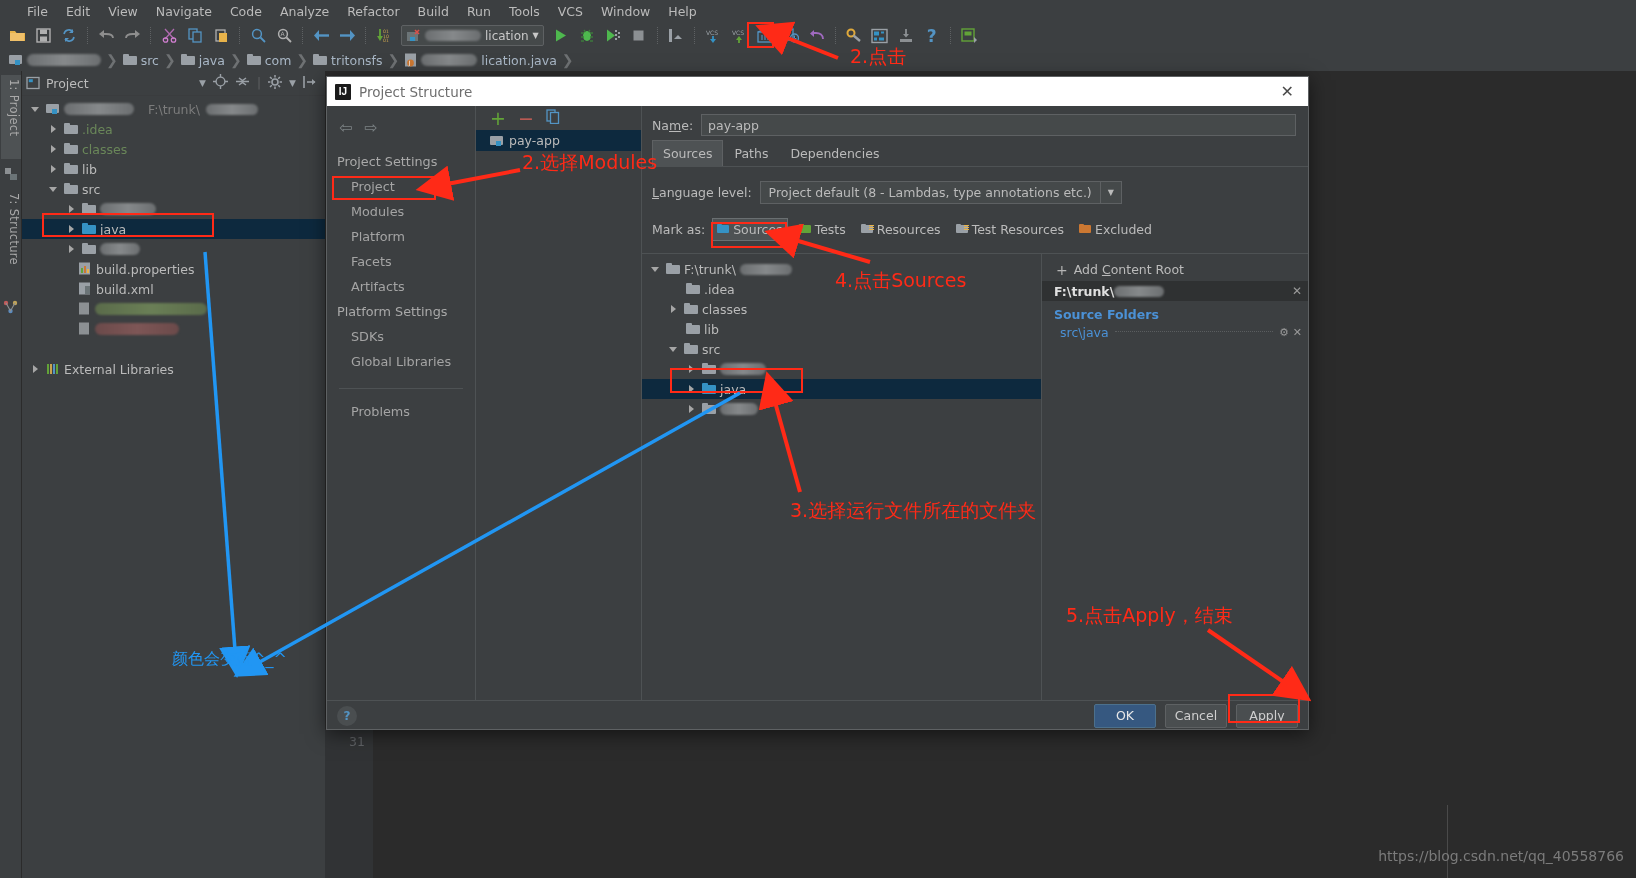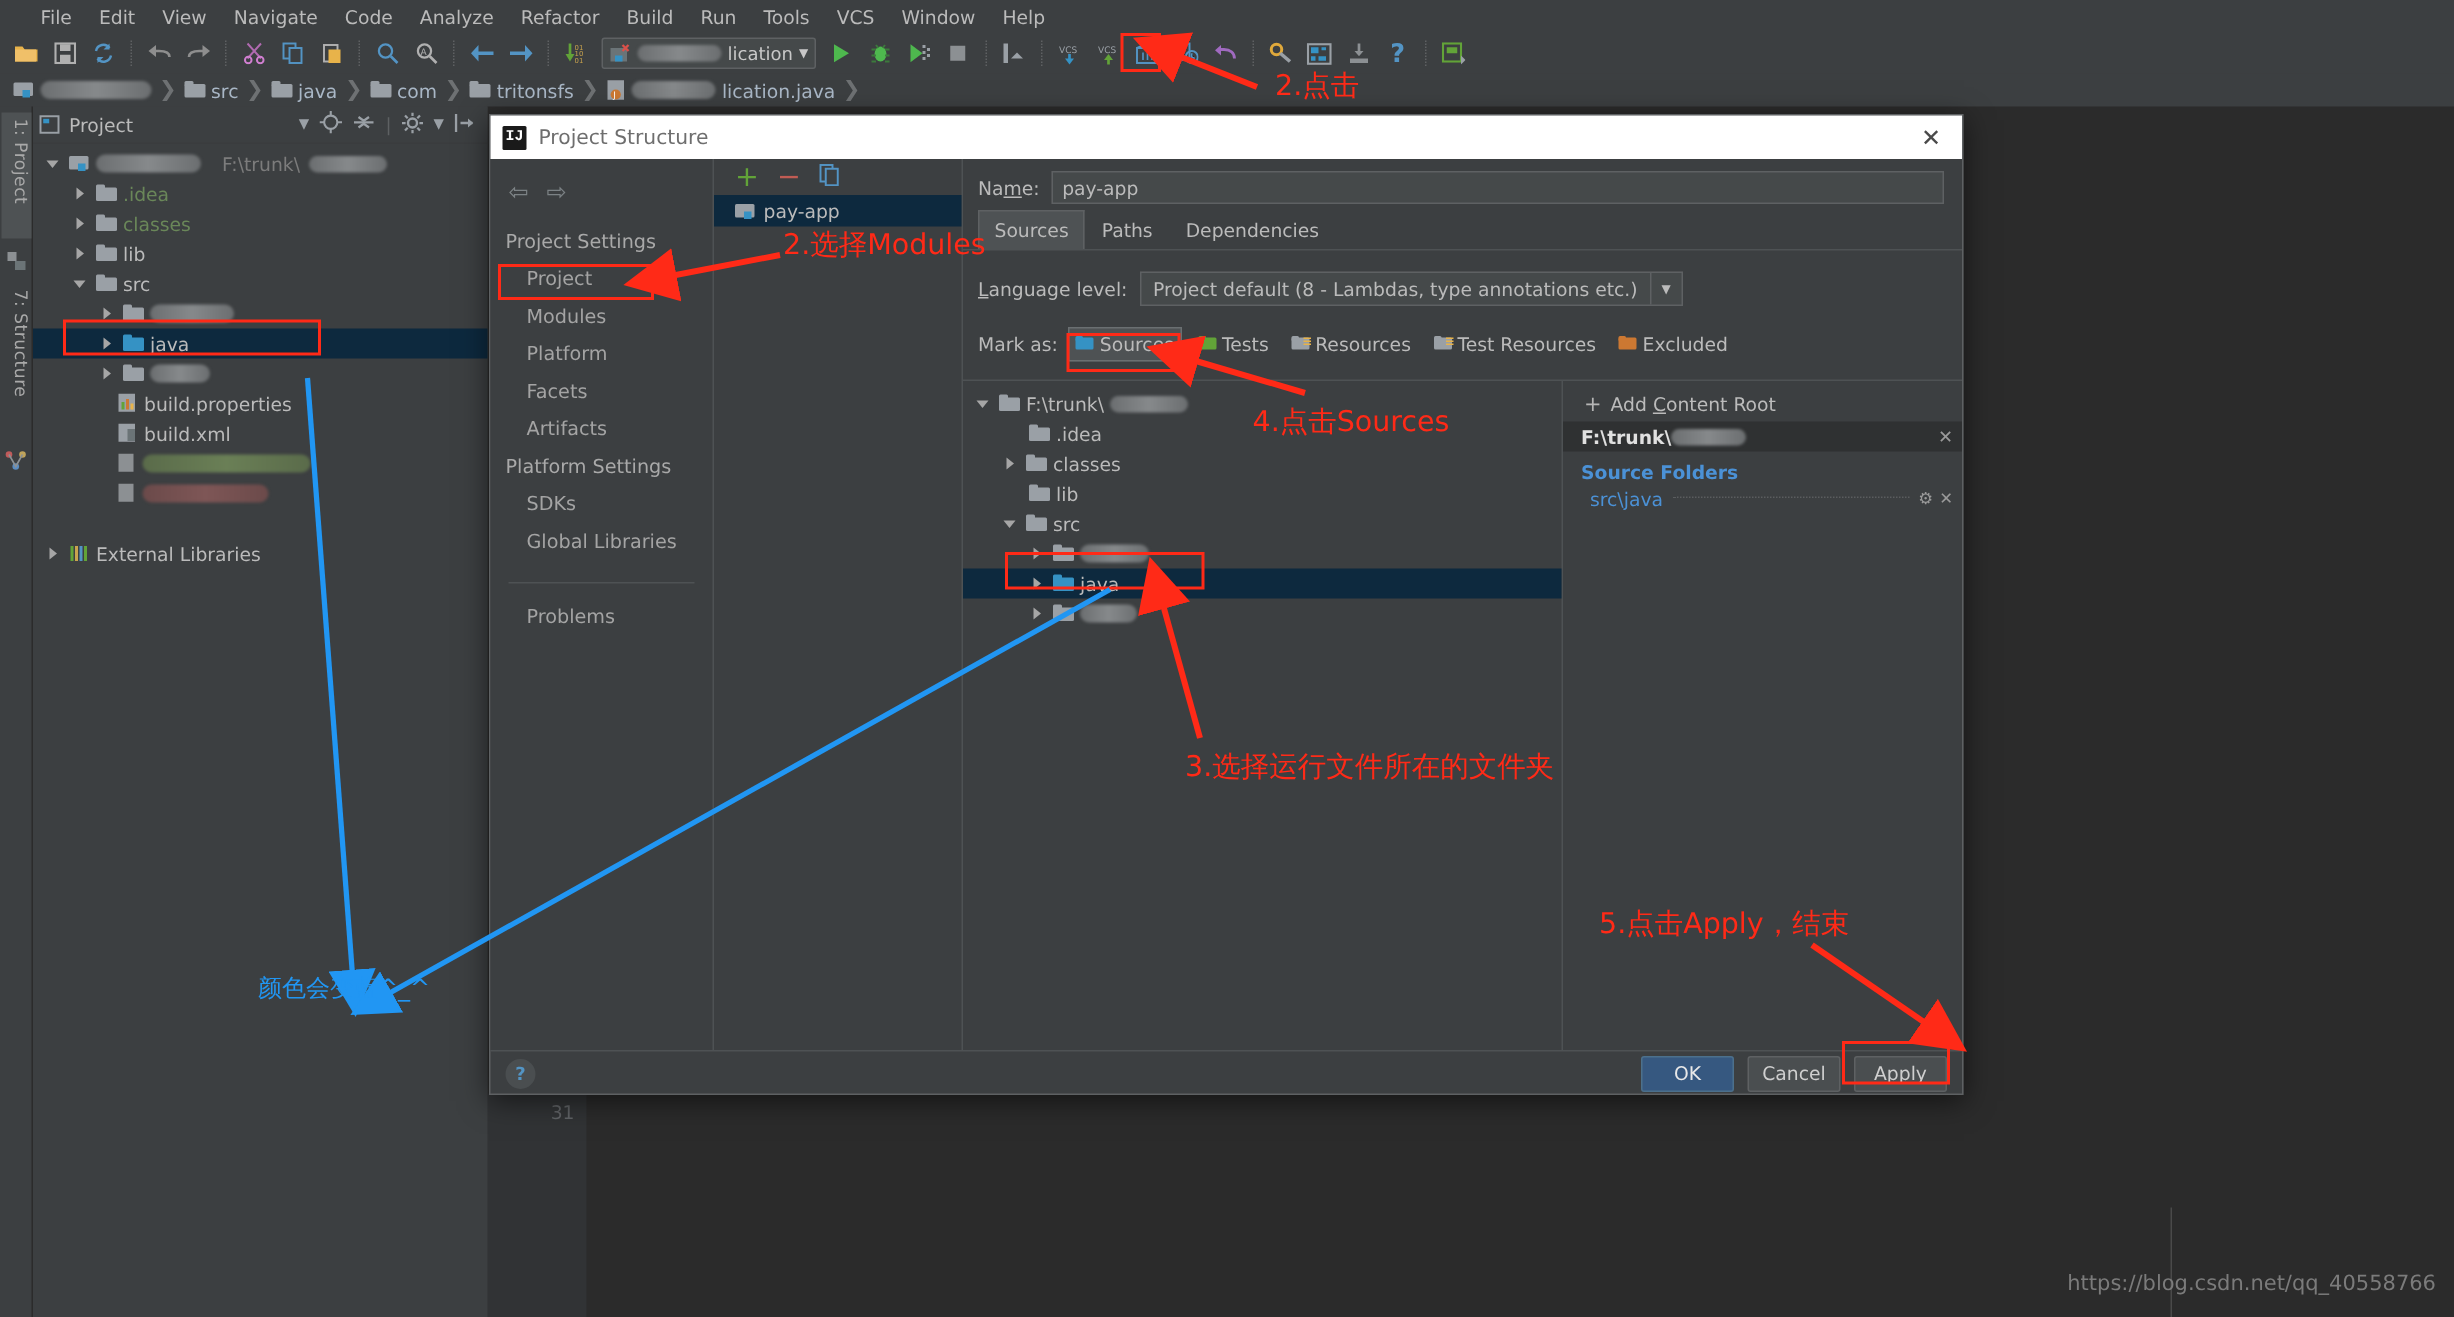--- a/index.html
+++ b/index.html
@@ -67,35 +67,35 @@
   .arrow.d::before { content:""; position:absolute; left:1px; top:4px; border-top:5px solid #a6a6a6; border-left:4px solid transparent; border-right:4px solid transparent; }
   .folder { width: 14px; height: 12px; flex: 0 0 14px; position: relative; }
   .folder::before { content:""; position:absolute; left:0; top:2px; width:14px; height:9px; background:#9aa0a6; border-radius:1px; }
   .folder::after { content:""; position:absolute; left:0; top:0px; width:6px; height:3px; background:#9aa0a6; border-radius:1px 1px 0 0; }
   .folder.blue::before { background:#3592c4; } .folder.blue::after { background:#3592c4; }
   .lbl-green { color: #6a8759; }
   .lbl-norm { color: #bbbbbb; }
 
   
   .editor-bg { position: absolute; left: 325px; top: 71px; width: 1311px; height: 807px; background: #2b2b2b; }
-  .gutter { position: absolute; left: 325px; top: 729px; width: 66px; height: 149px; background: #313335; }
+  .gutter { position: absolute; left: 307px; top: 729px; width: 66px; height: 149px; background: #313335; }
   .gutter-num { position:absolute; right: 8px; top: 5px; color:#606366; font-size: 12.5px; }
   .editor-right-split { position:absolute; left: 1447px; top: 805px; width:1px; height:73px; background:#4a4a4a; }
   .toolwin-bottom { position: absolute; left: 22px; top: 836px; width: 303px; height: 42px; background: #3c3f41; }
 
   
   .dialog {
     position: absolute; left: 326px; top: 76px; width: 983px; height: 654px;
     background: #3c3f41; border: 1px solid #5e6163; box-shadow: 0 4px 18px rgba(0,0,0,.55);
   }
   .dlg-titlebar { height: 29px; background: #ffffff; display: flex; align-items: center; padding: 0 8px; }
   .dlg-title { color: #6e6e6e; font-size: 13.5px; margin-left: 8px; }
   .dlg-close { margin-left: auto; color: #4a4a4a; font-size: 16px; padding: 0 6px; }
   .ij-logo { width: 16px; height: 16px; background: #1a1a1a; display:inline-flex; align-items:center; justify-content:center; border-radius:1px; }
-  .ij-logo span { color:#fff; font-size: 10px; font-weight: bold; font-family:Liberation Mono, monospace; }
+  .ij-logo span { color:#fff; font-size: 10px; font-weight: bold; font-family:Liberation Sans, sans-serif; }
 
   .dlg-body { display: flex; height: 594px; }
   .dlg-left { width: 149px; background: #3c3f41; border-right: 1px solid #4e5254; padding-top: 8px; }
   .nav-arrows { display: flex; gap: 12px; padding: 4px 0 12px 12px; color: #7c8285; font-size: 16px; }
   .nav-grp { color: #a9a9a9; font-size: 12.8px; padding: 5px 0 5px 10px; font-weight: 500;}
   .nav-item { color: #a4a4a4; font-size: 12.8px; padding: 5px 0 5px 24px; position: relative; }
   .nav-sep { height: 1px; background: #4e5254; margin: 14px 12px 10px 12px; }
 
   .dlg-mid { width: 166px; background: #3c3f41; border-right: 1px solid #4e5254; }
   .mid-toolbar { height: 24px; display: flex; align-items: center; gap: 12px; padding-left: 14px; }

